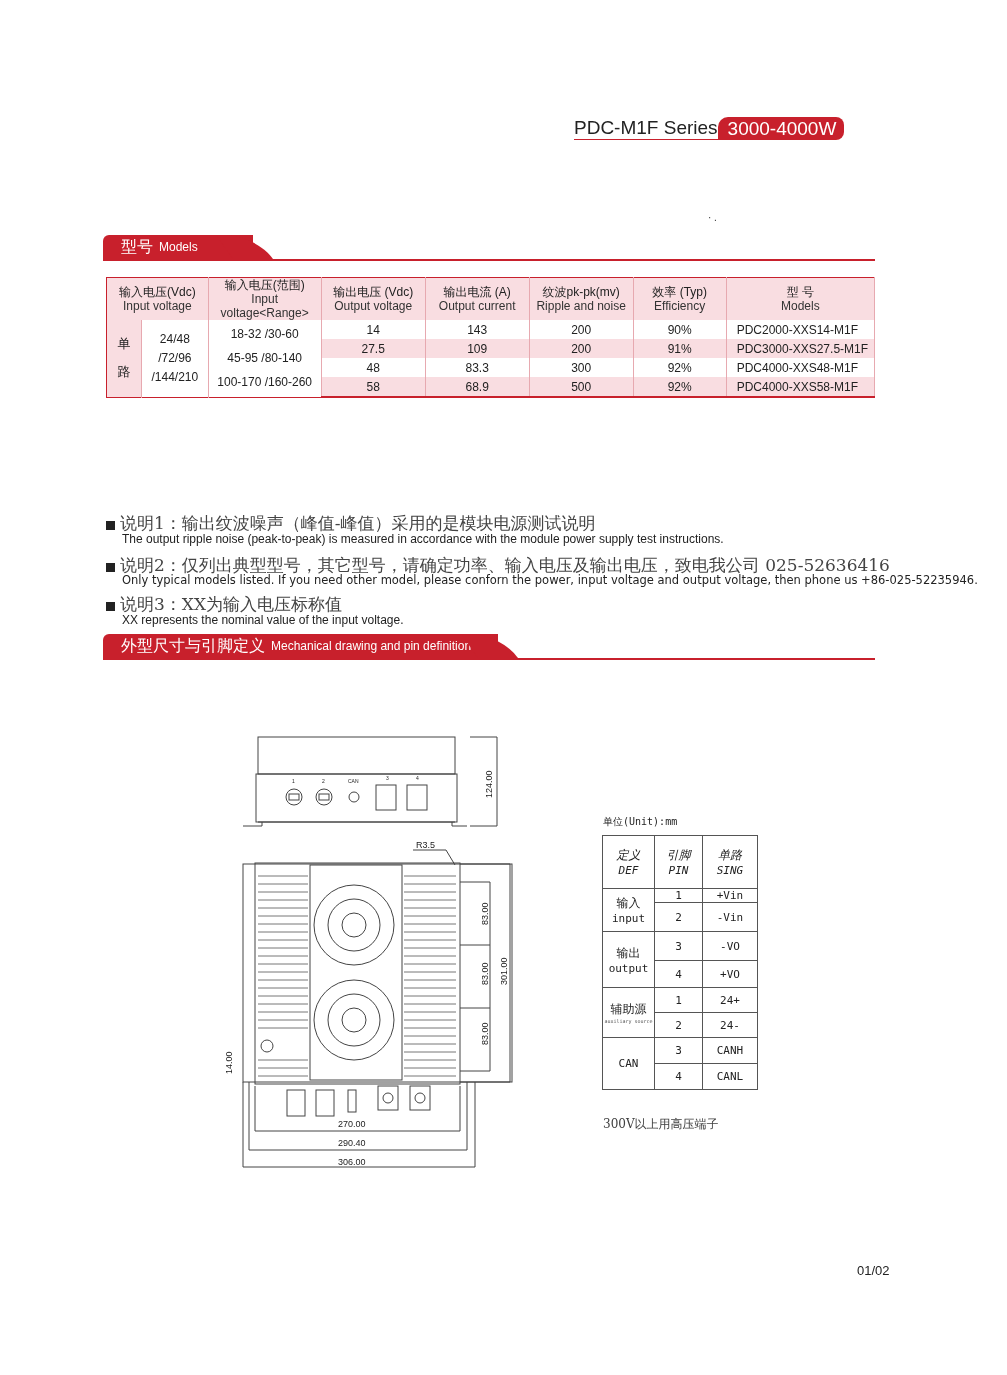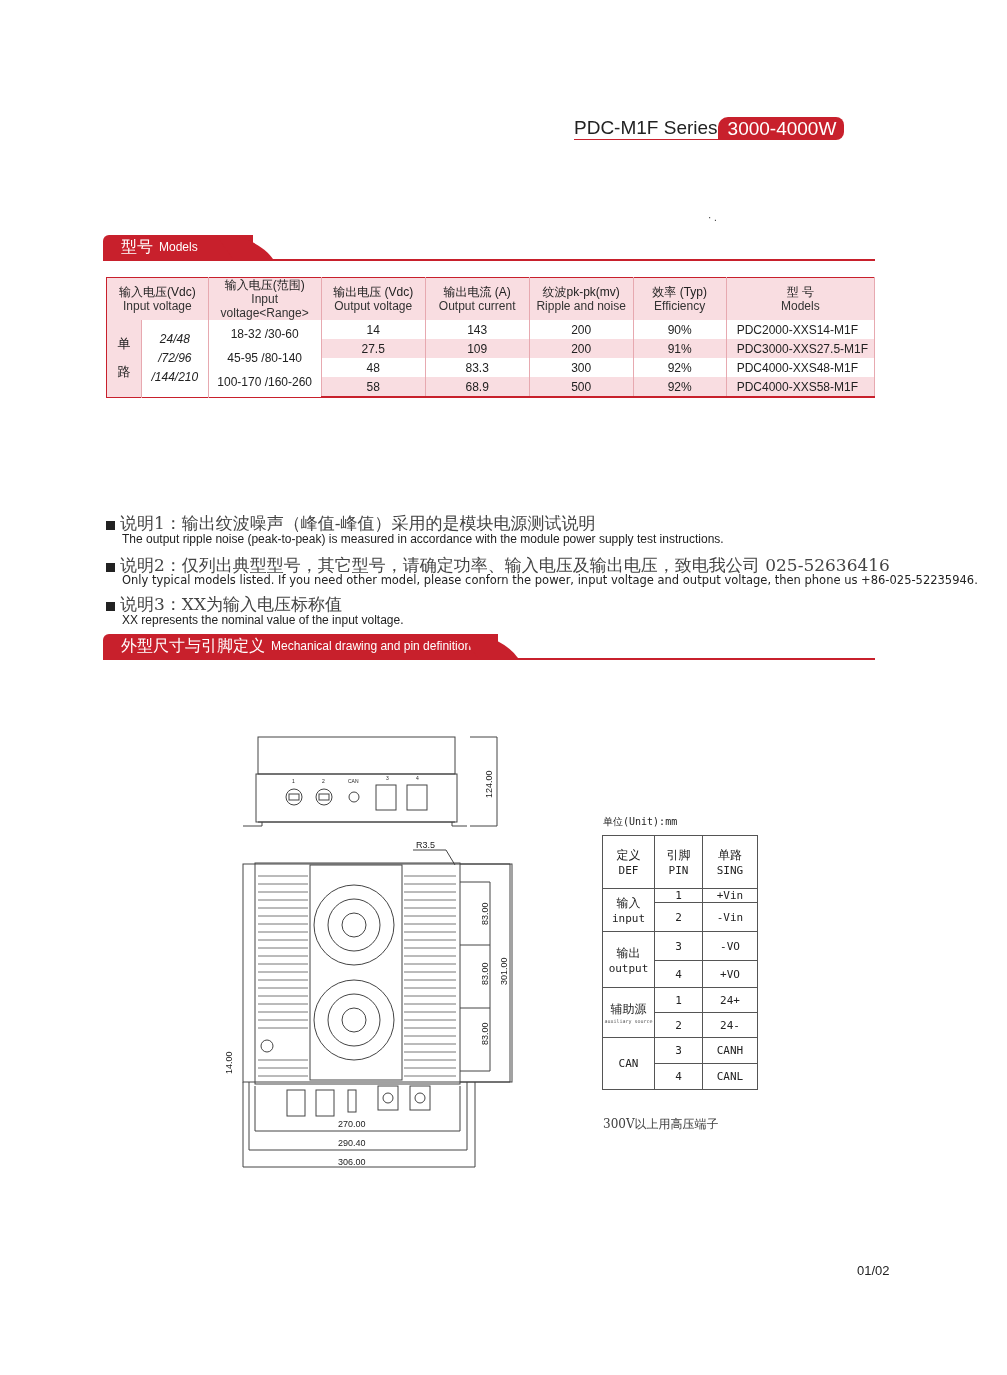--- a/index.html
+++ b/index.html
@@ -95,21 +95,21 @@
     <th>
           <div class="cn">型  号</div>
           <div class="en">Models</div>
         </th>
   </tr>
   <tr>
     <td rowspan="4" class="side">
           <div>单</div>
           <div>路</div>
         </td>
-    <td rowspan="4" style="line-height:19px;font-style:italic;">
+    <td rowspan="4" style="line-height:19px;">
           <div>24/48</div>
           <div>/72/96</div>
           <div>/144/210</div>
         </td>
     <td rowspan="4" style="line-height:24px;">
           <div>18-32 /30-60</div>
           <div>45-95 /80-140</div>
           <div>100-170 /160-260</div>
         </td>
     <td class="row">14</td>
@@ -219,21 +219,21 @@
     <text transform="translate(232,1074) rotate(-90)">14.00</text>
     <text x="338" y="1127">270.00</text>
     <text x="338" y="1146">290.40</text>
     <text x="338" y="1165">306.00</text>
   </g>
 </svg>
 
 <div class="abs unit">单位(Unit):mm</div>
 <table class="pins">
   <tbody>
-      <tr style="height:53px;">
+      <tr style="height:53px;font-style:italic;">
     <td class="c1">
           <div class="cn">定义</div>
           <div>DEF</div>
         </td>
     <td class="c2">
           <div class="cn">引脚</div>
           <div>PIN</div>
         </td>
     <td class="c3">
           <div class="cn">单路</div>

